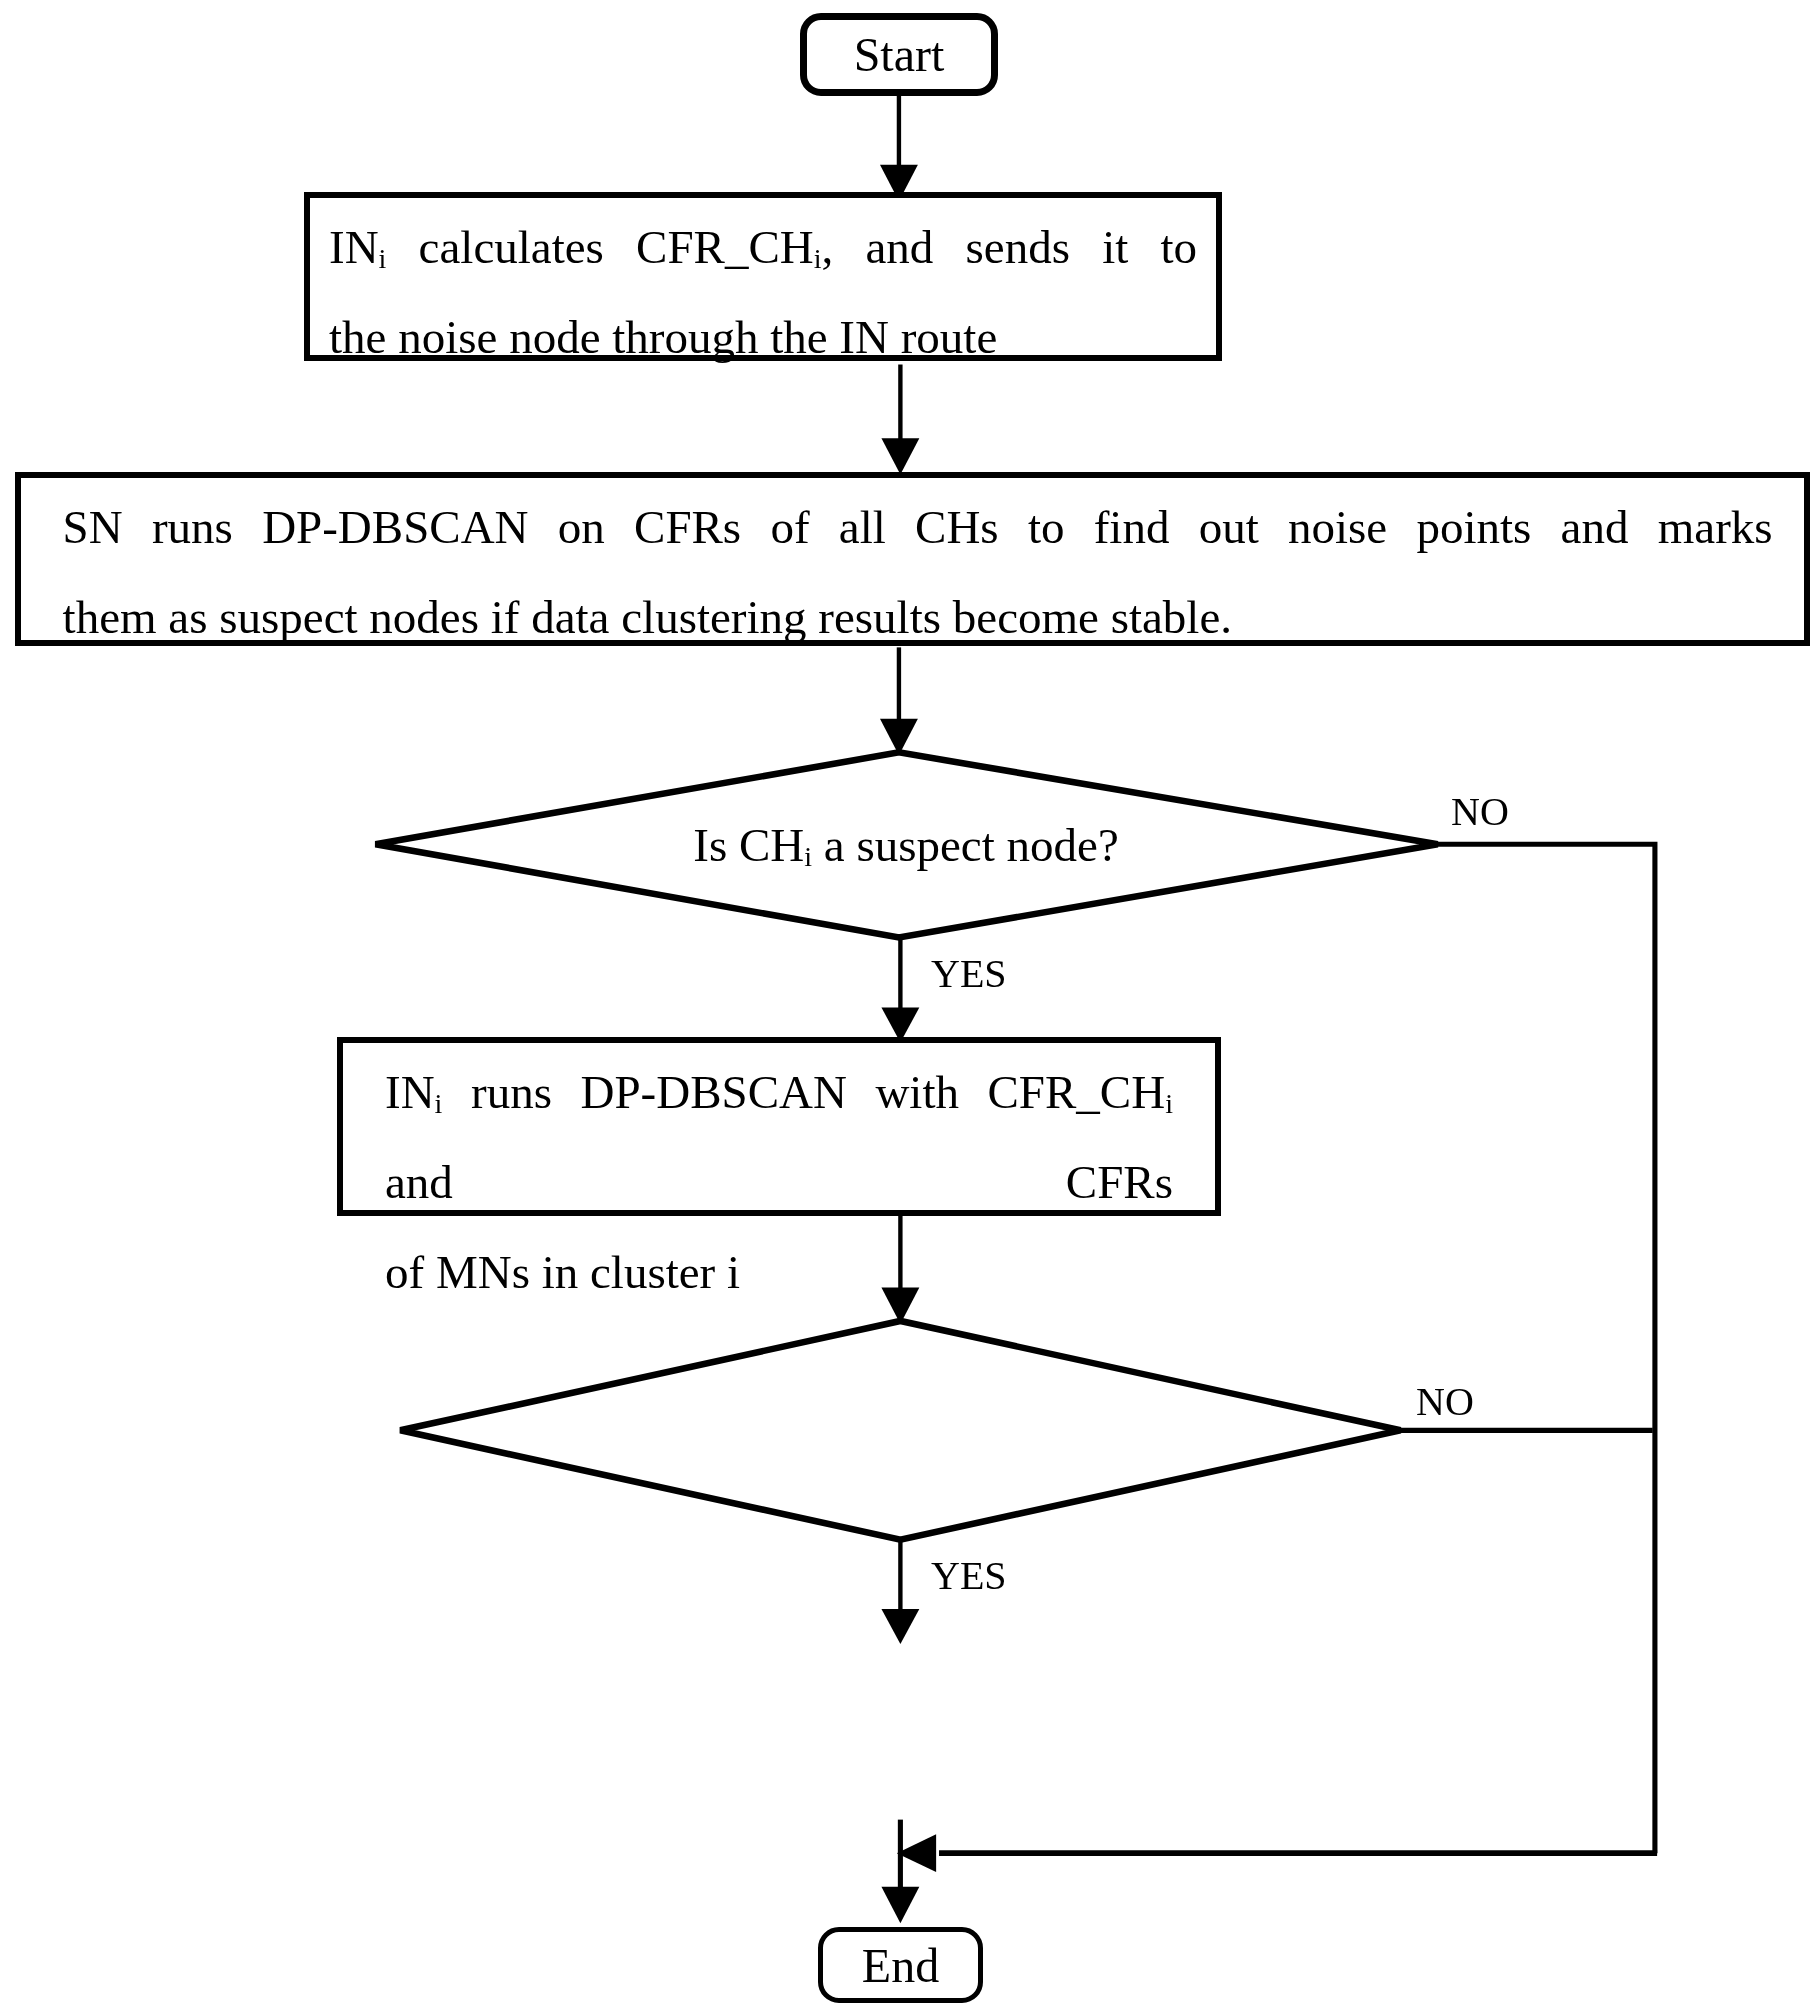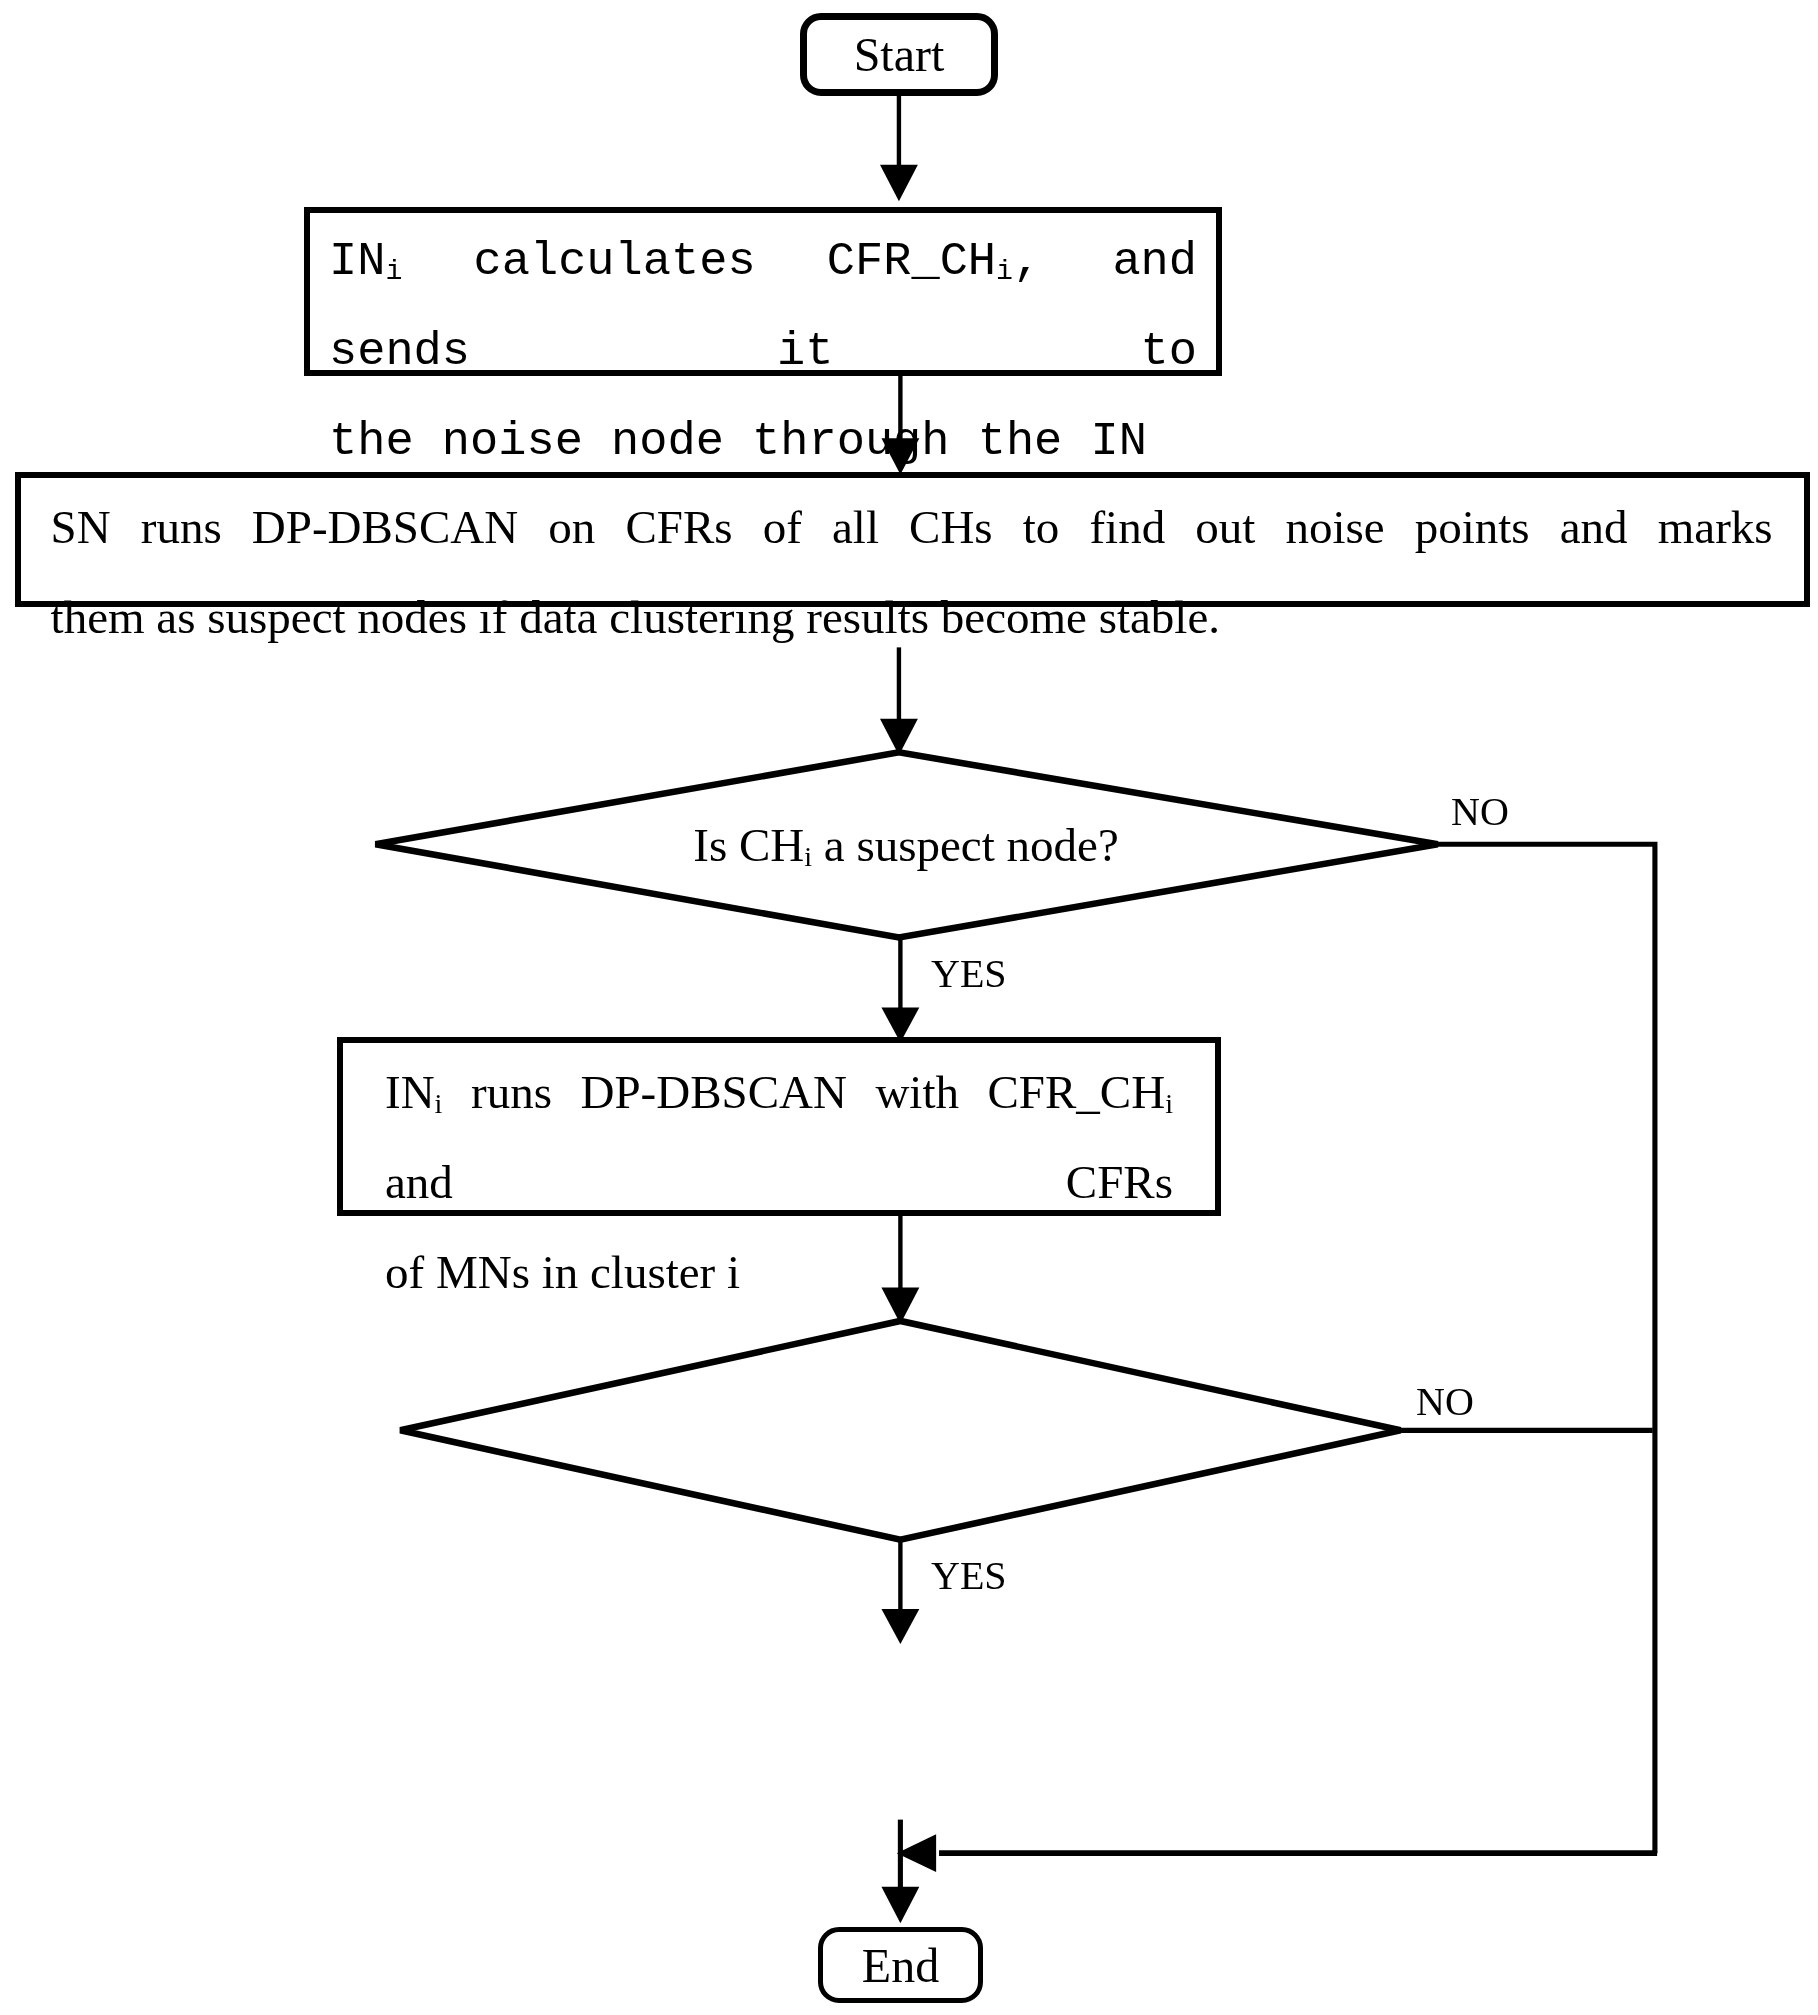--- a/index.html
+++ b/index.html
@@ -77,26 +77,26 @@
     <polygon points="1209,1766 1261,1766 1235,1816" fill="#000"></polygon>
     <polygon points="1209,2207 1261,2207 1235,2255" fill="#000"></polygon>
     <polygon points="1209,2588 1261,2588 1235,2638" fill="#000"></polygon>
     <polygon points="1284,2516 1284,2568 1230,2542" fill="#000"></polygon>
   </svg>
 
   <div class="node terminator" style="left:800px;top:13px;width:198px;height:83px;">
     <span>Start</span>
   </div>
 
-  <div class="node process" style="left:304px;top:207px;width:918px;height:169px;padding-left:19px;padding-right:19px;font-family:Liberation Mono, monospace;">
+  <div class="node process" style="left:304px;top:192px;width:918px;height:169px;padding-left:19px;padding-right:19px;">
     <div class="line1">IN<sub>i</sub> calculates CFR_CH<sub>i</sub>, and sends it to</div>
     <div class="line2">the noise node through the IN route</div>
   </div>
 
-  <div class="node process" style="left:14.6px;top:472px;width:1795px;height:135px;padding-left:30px;padding-right:31px;">
+  <div class="node process" style="left:14.6px;top:472px;width:1795px;height:174px;padding-left:42px;padding-right:31px;">
     <div class="line1">SN runs DP-DBSCAN on CFRs of all CHs to find out noise points and marks</div>
     <div class="line2">them as suspect nodes if data clustering results become stable.</div>
   </div>
 
   <div class="decision-label" style="left:375px;top:752px;width:1062px;height:185px;">
     <span>Is CH<sub>i</sub> a suspect node?</span>
   </div>
 
   <div class="node process" style="left:337px;top:1037px;width:884px;height:179px;padding-left:42px;padding-right:42px;">
     <div class="line1">IN<sub>i</sub> runs DP-DBSCAN with CFR_CH<sub>i</sub> and CFRs</div>

